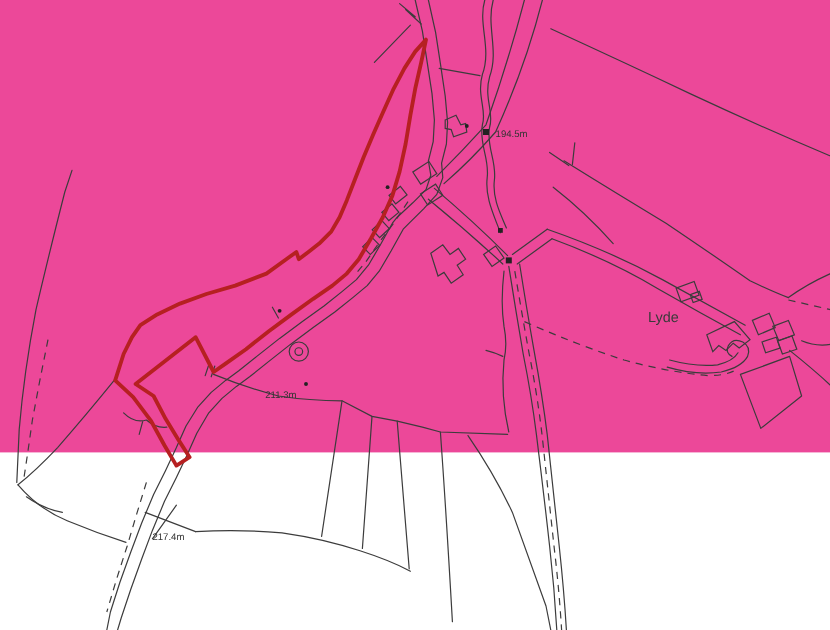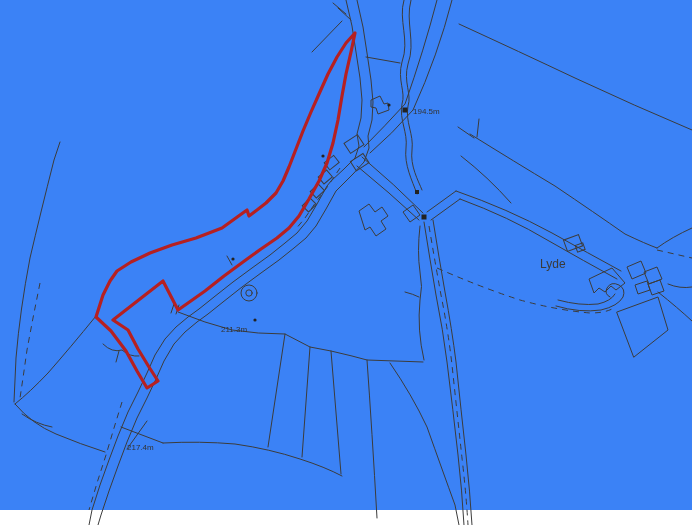--- a/index.html
+++ b/index.html
@@ -1,17 +1,17 @@
 <!DOCTYPE html>
 <html><head>
 <meta charset="utf-8">
 <style>
   html,body{margin:0;padding:0;background:#ffffff;}
   body{width:692px;height:525px;overflow:hidden;font-family:"Liberation Sans",sans-serif;}
-  .map-wrap{width:692px;height:510px;background:#3b82f6;position:relative;}
+  .map-wrap{width:692px;height:377px;background:#ec4899;position:relative;}
   svg{display:block;}
   .lw{fill:none;stroke:#3c3c3c;stroke-width:1;stroke-linecap:round;stroke-linejoin:round;}
   .lw-dash{fill:none;stroke:#3c3c3c;stroke-width:1;stroke-dasharray:6 5;stroke-linecap:butt;}
   .bld{fill:none;stroke:#3c3c3c;stroke-width:1;stroke-linejoin:miter;}
   .boundary{fill:none;stroke-width:3.2;stroke-linejoin:round;stroke-linecap:round;}
   .spot-label{font-family:"Liberation Sans",sans-serif;font-size:8px;fill:#333;}
   .place-label{font-family:"Liberation Sans",sans-serif;font-size:12px;fill:#3a3a3a;}
   .marker{fill:#222;stroke:none;}
 </style>
 </head>

